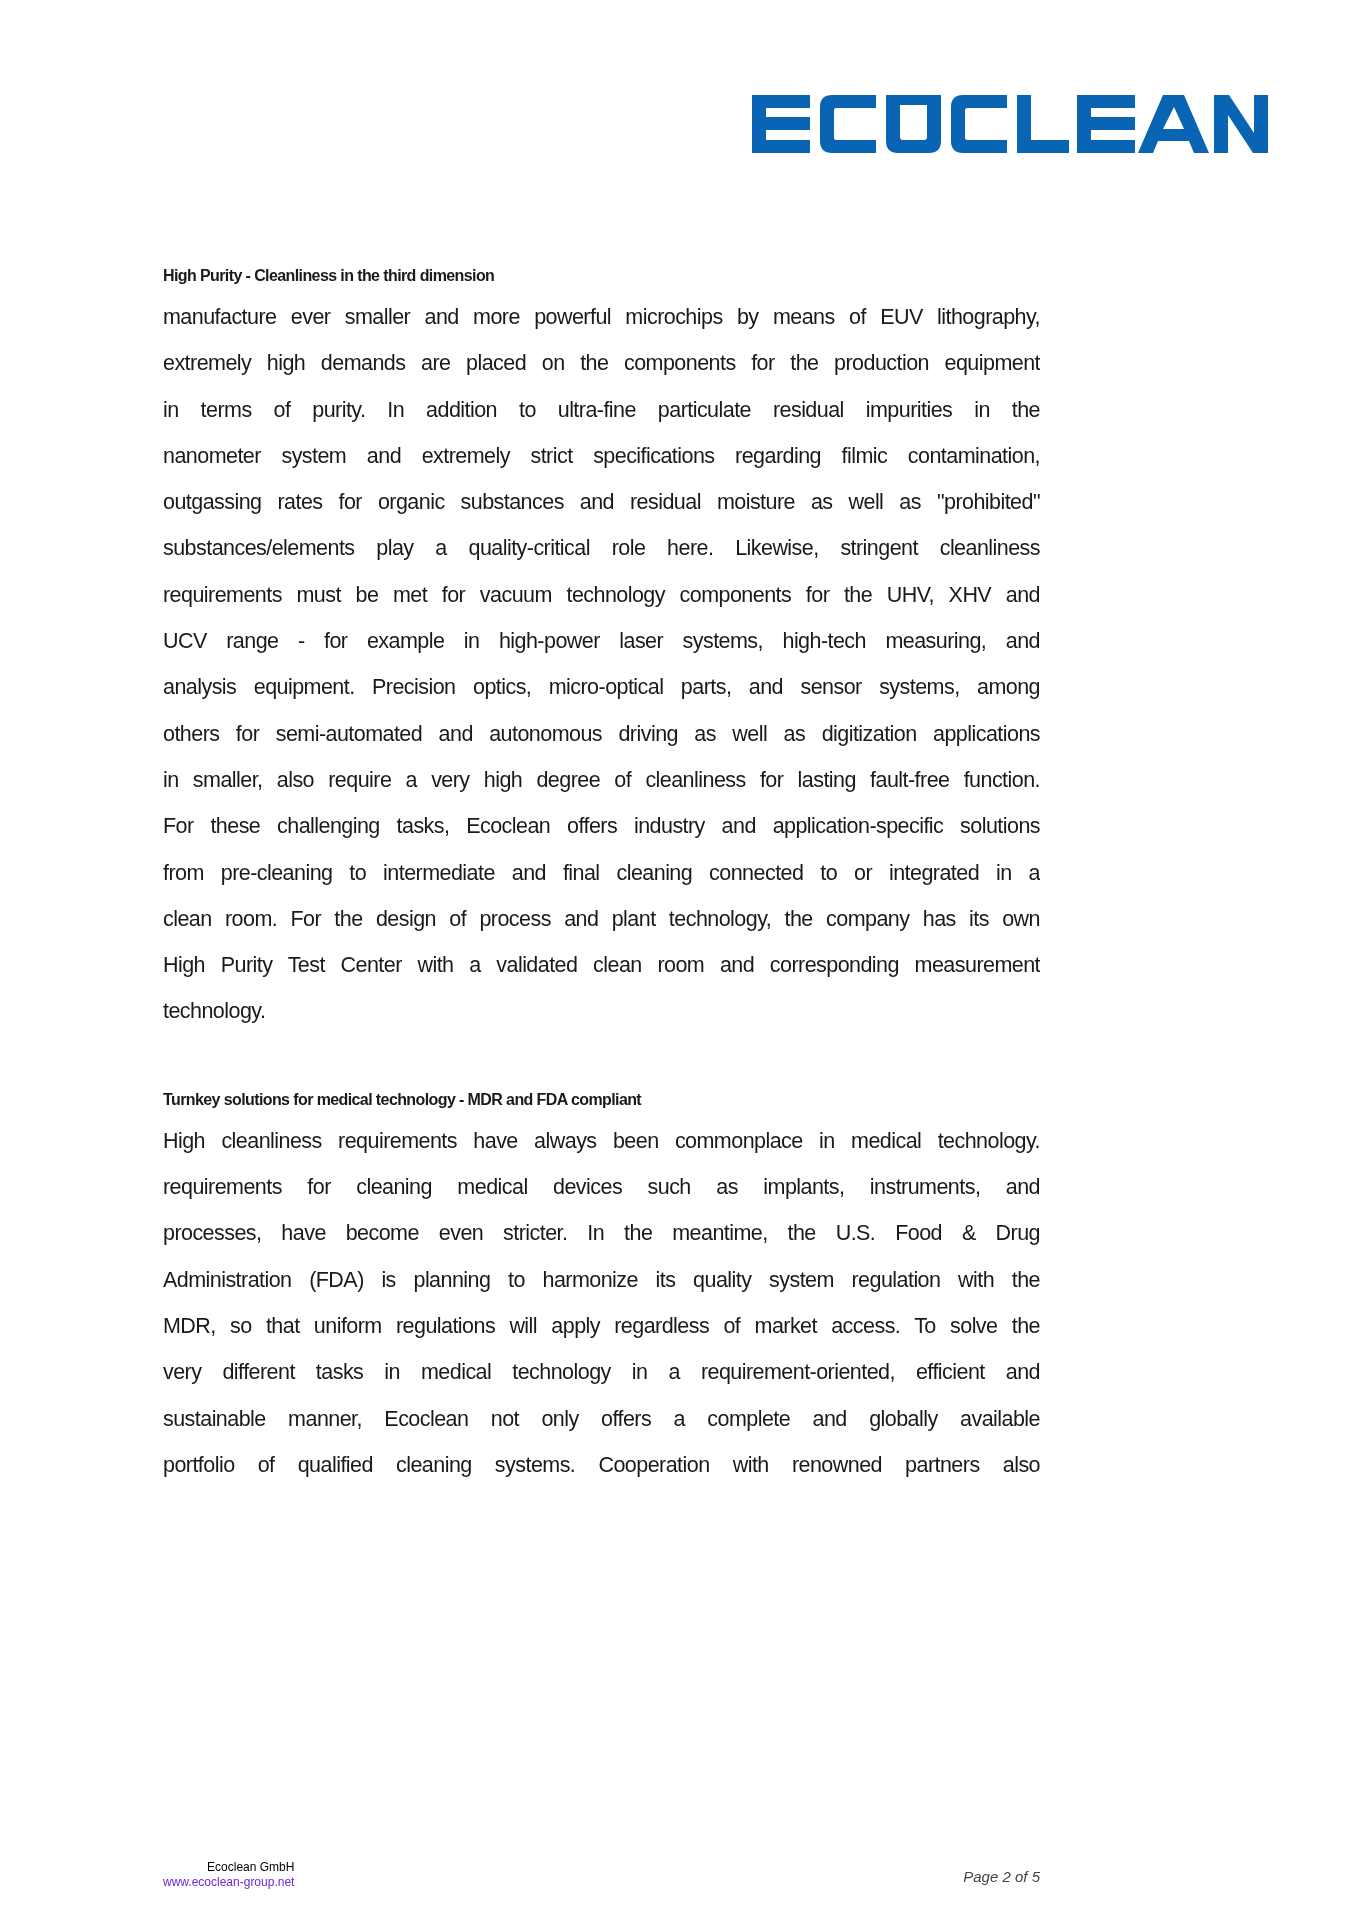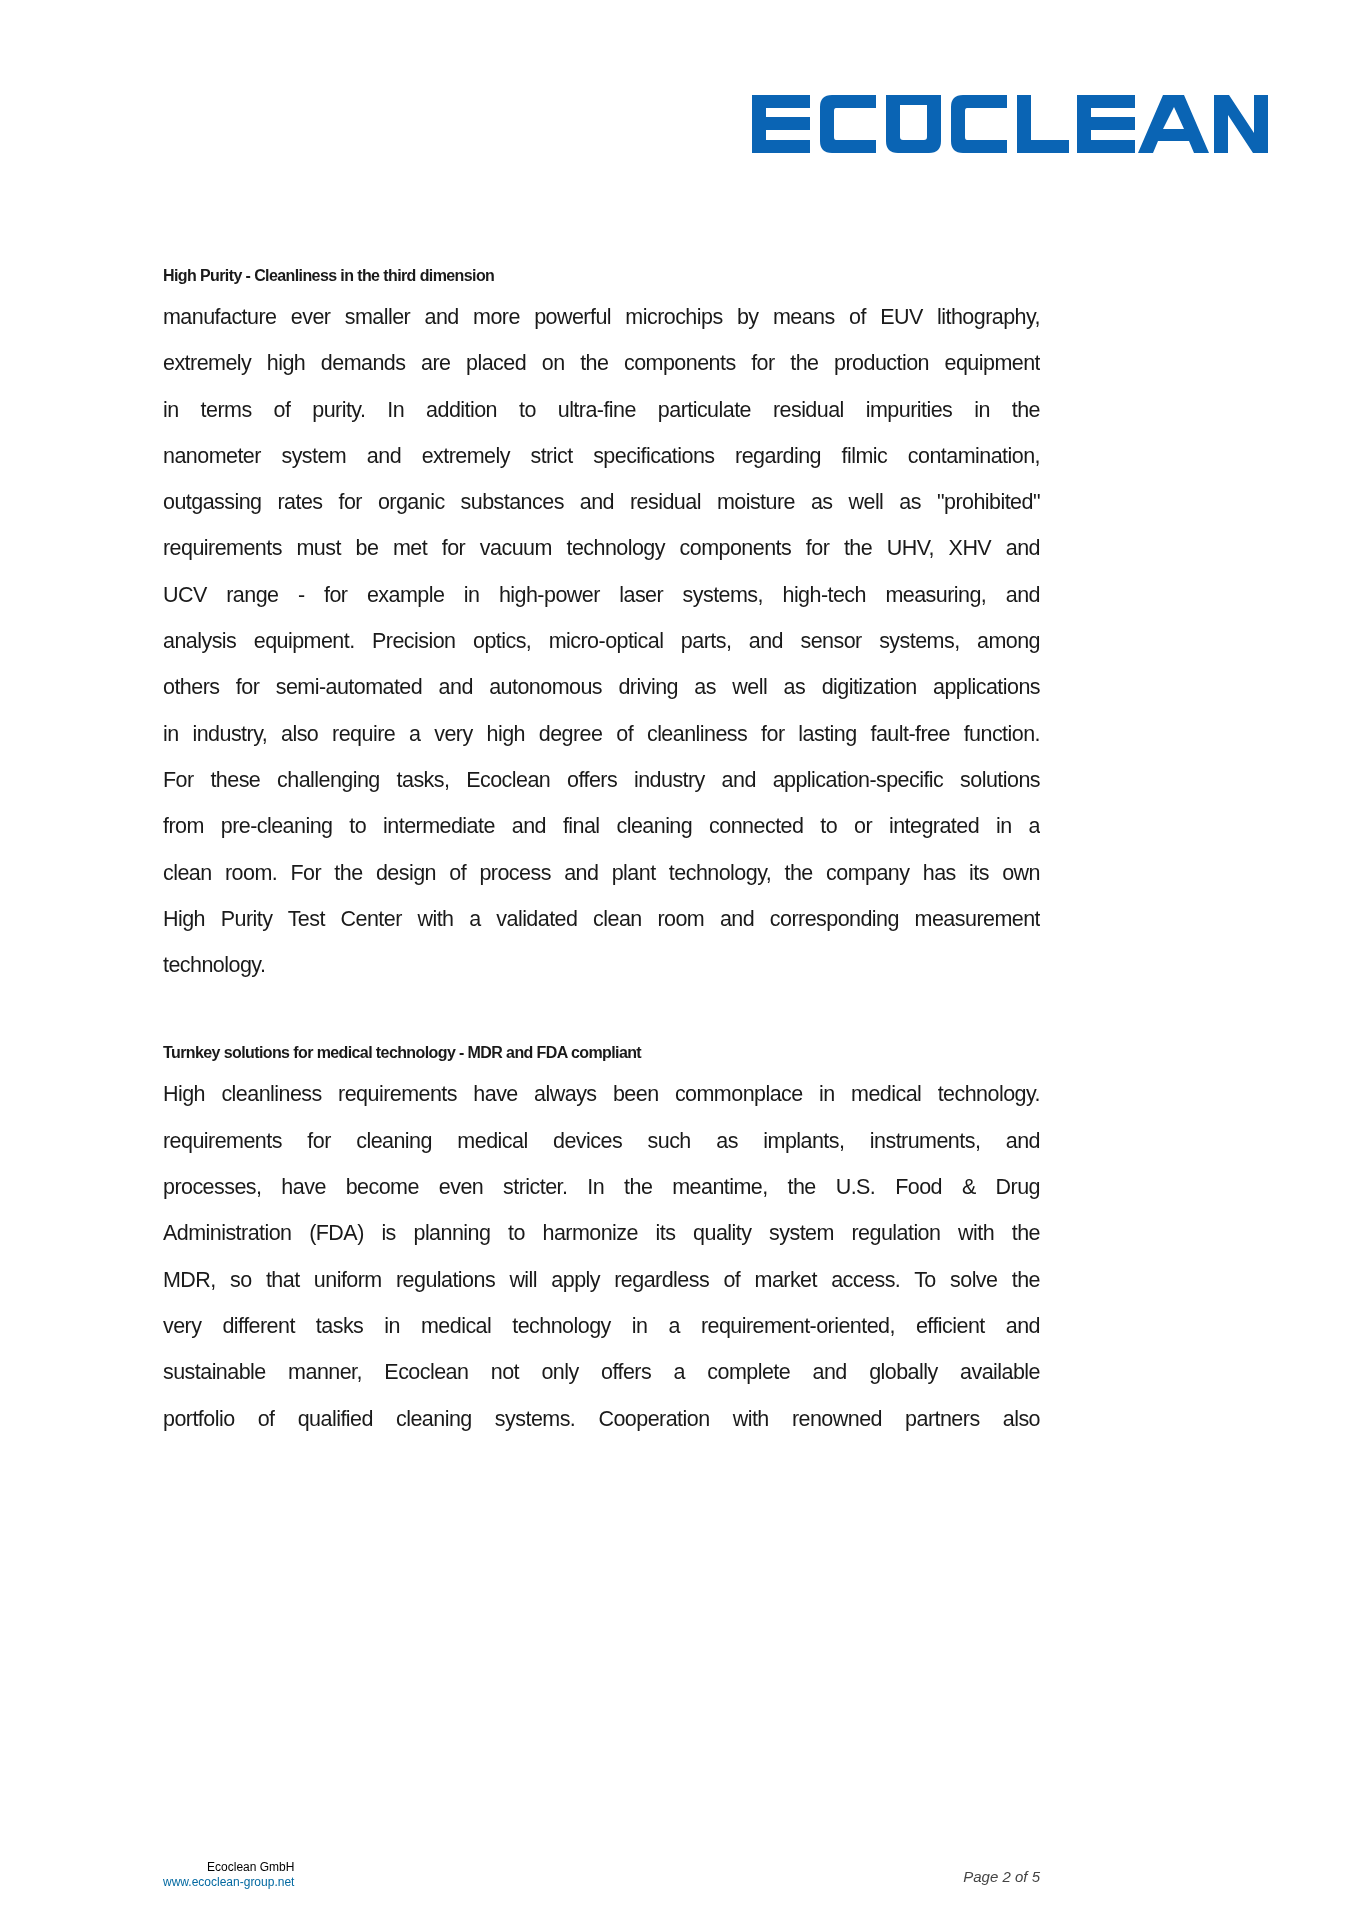--- a/index.html
+++ b/index.html
@@ -8,21 +8,21 @@
   .logo { position: absolute; left: 752px; top: 95px; width: 516px; height: 58px; }
   .content { position: absolute; left: 163px; top: 258px; width: 877px; }
   .heading { font-weight: bold; font-size: 16px; line-height: 36px; height: 36px;
              letter-spacing: -0.6px; white-space: nowrap; }
   .line { font-size: 21.5px; line-height: 46.3px; height: 46.3px; white-space: nowrap;
           text-align: justify; text-align-last: justify; letter-spacing: -0.55px; overflow: hidden; }
   .line.last { text-align-last: left; }
   .gap { height: 47px; }
   .footer-left { position: absolute; left: 163px; top: 1860px; font-size: 12px; line-height: 15px; color: #222; text-align: right; }
   .footer-left .company { font-weight: normal; color: #000; }
-  .footer-left .web { color: #0369a1; }
+  .footer-left .web { color: #6d28d9; }
   .footer-right { position: absolute; right: 318px; top: 1868px; font-size: 15px; color: #444; font-style: italic; }
 </style>
 </head>
 <body>
 
 <svg class="logo" viewBox="0 0 516 58" xmlns="http://www.w3.org/2000/svg">
   <g fill="#0a64b4">
 
     <rect x="0" y="0" width="58" height="13"></rect>
     <rect x="0" y="22" width="58" height="13"></rect>
@@ -51,25 +51,26 @@
 </svg>
 
 <div class="content">
   <div class="heading">High Purity - Cleanliness in the third dimension</div>
   <div>
     <div class="line">manufacture ever smaller and more powerful microchips by means of EUV lithography,</div>
     <div class="line">extremely high demands are placed on the components for the production equipment</div>
     <div class="line">in terms of purity. In addition to ultra-fine particulate residual impurities in the</div>
     <div class="line">nanometer system and extremely strict specifications regarding filmic contamination,</div>
     <div class="line">outgassing rates for organic substances and residual moisture as well as "prohibited"</div>
+    <div class="line">substances/elements play a quality-critical role here. Likewise, stringent cleanliness</div>
     <div class="line">requirements must be met for vacuum technology components for the UHV, XHV and</div>
     <div class="line">UCV range - for example in high-power laser systems, high-tech measuring, and</div>
     <div class="line">analysis equipment. Precision optics, micro-optical parts, and sensor systems, among</div>
     <div class="line">others for semi-automated and autonomous driving as well as digitization applications</div>
-    <div class="line">in industry, also require a very high degree of cleanliness for lasting fault-free function.</div>
+    <div class="line">in smaller, also require a very high degree of cleanliness for lasting fault-free function.</div>
     <div class="line">For these challenging tasks, Ecoclean offers industry and application-specific solutions</div>
     <div class="line">from pre-cleaning to intermediate and final cleaning connected to or integrated in a</div>
     <div class="line">clean room. For the design of process and plant technology, the company has its own</div>
     <div class="line">High Purity Test Center with a validated clean room and corresponding measurement</div>
     <div class="line last">technology.</div>
   </div>
 
   <div class="gap"></div>
 
   <div class="heading">Turnkey solutions for medical technology - MDR and FDA compliant</div>

